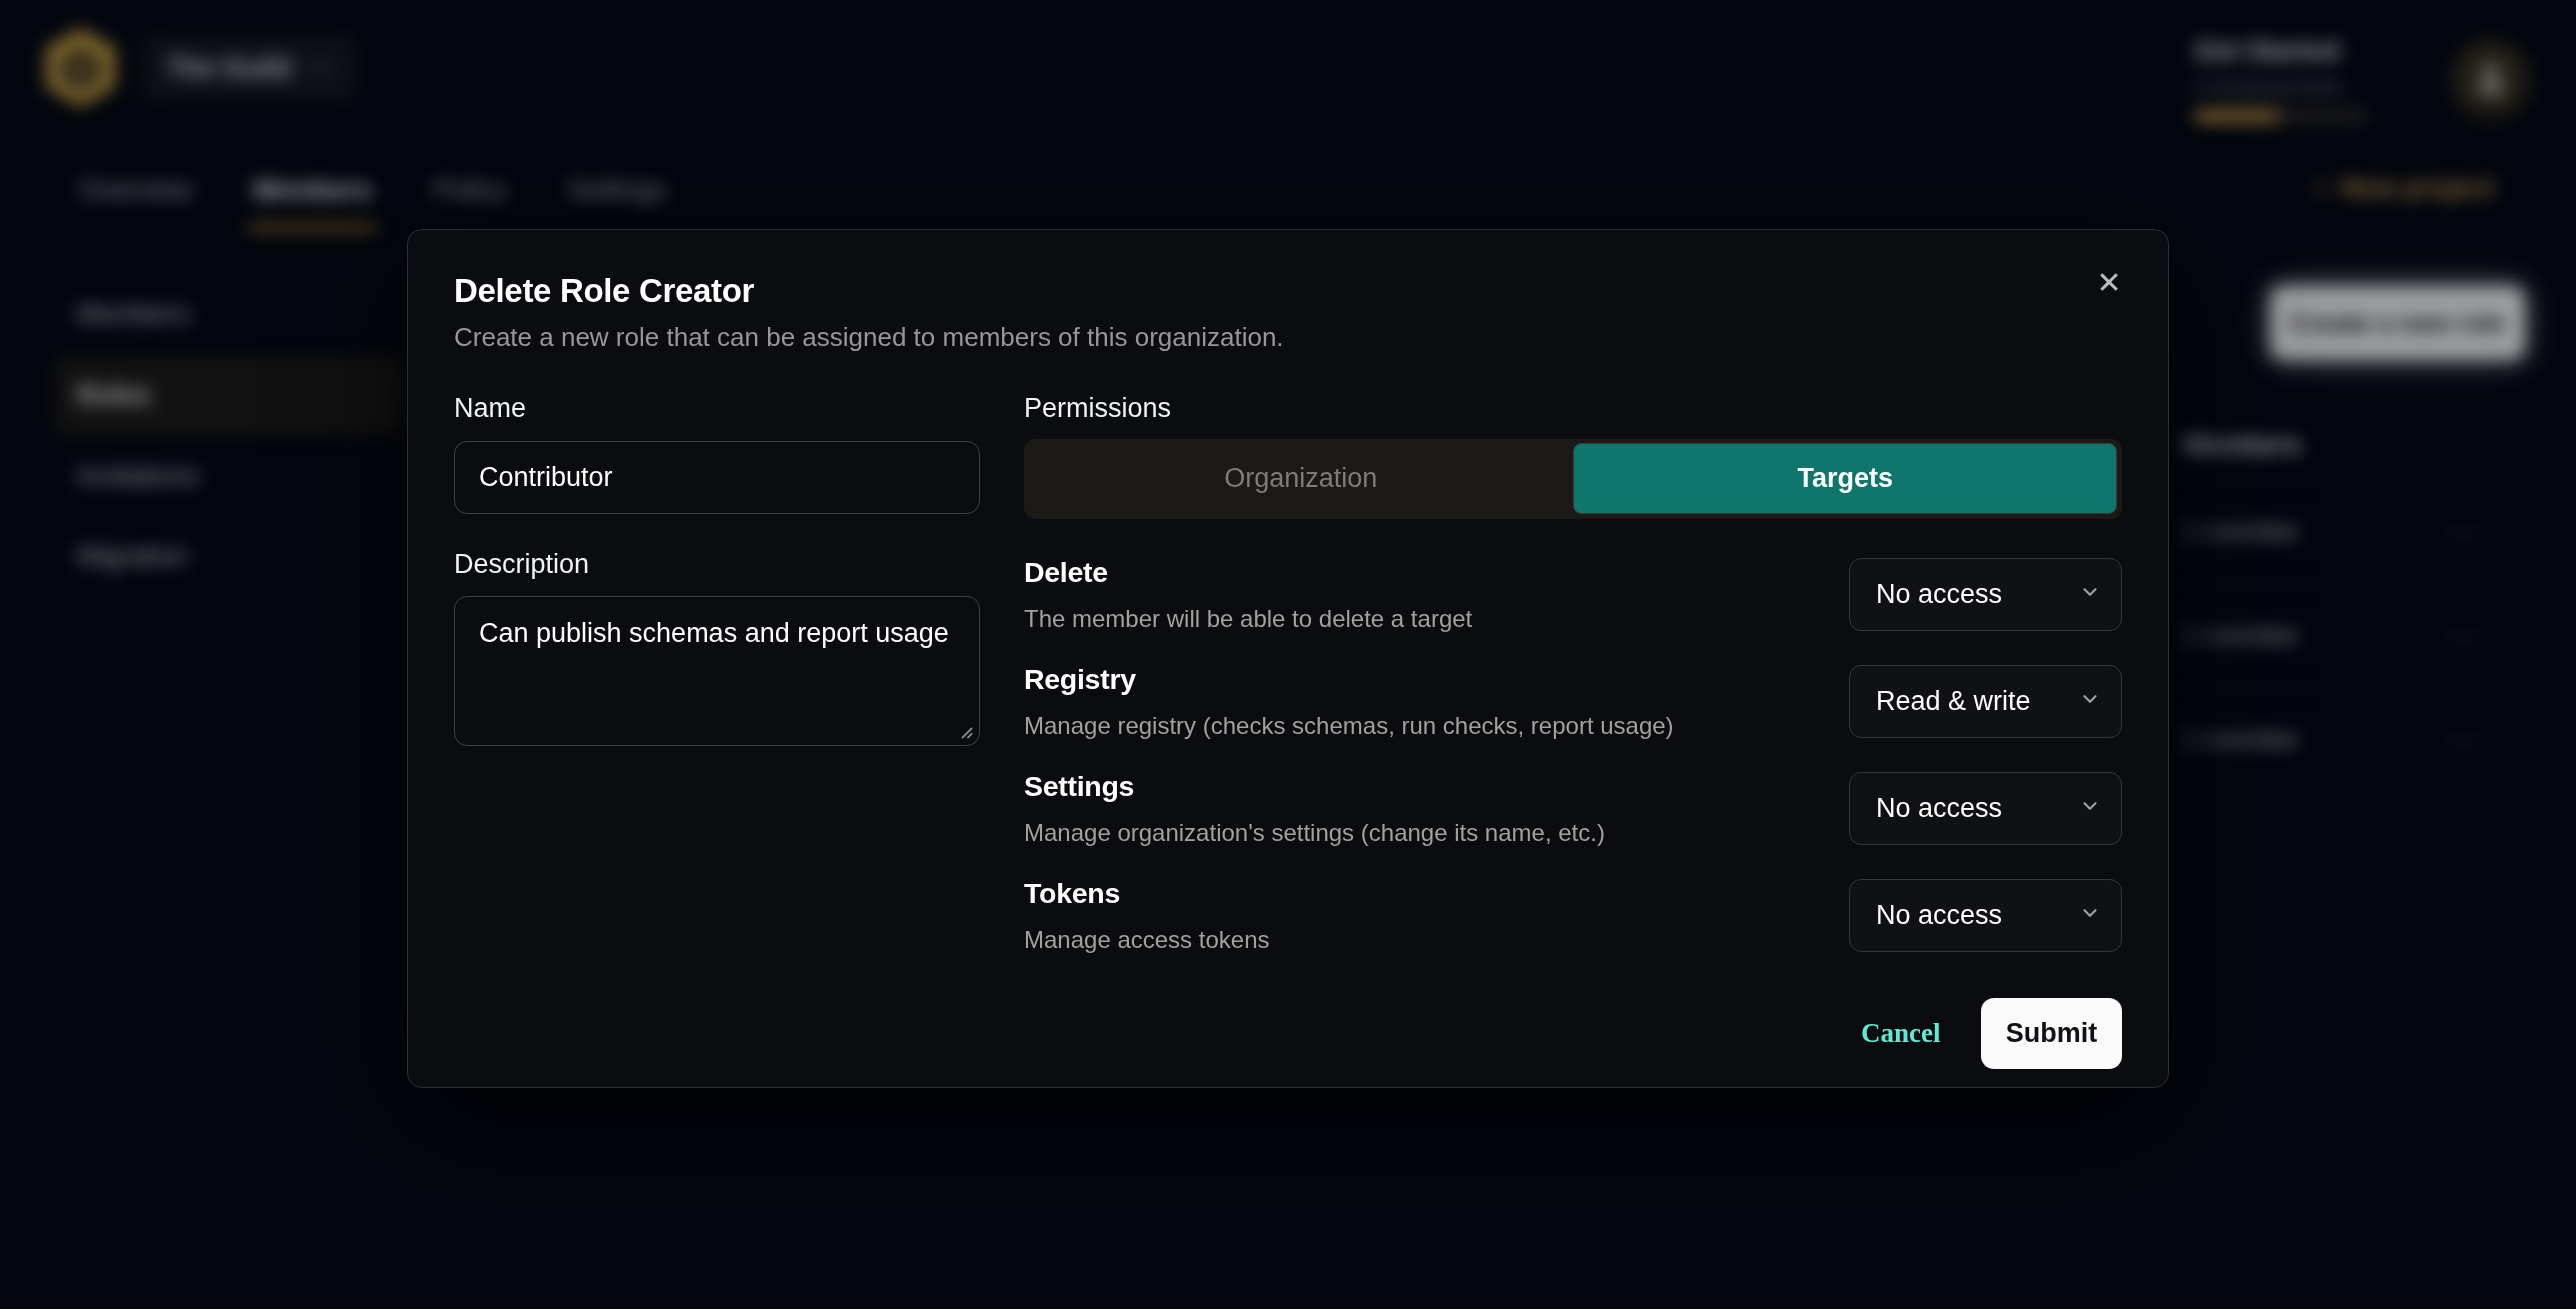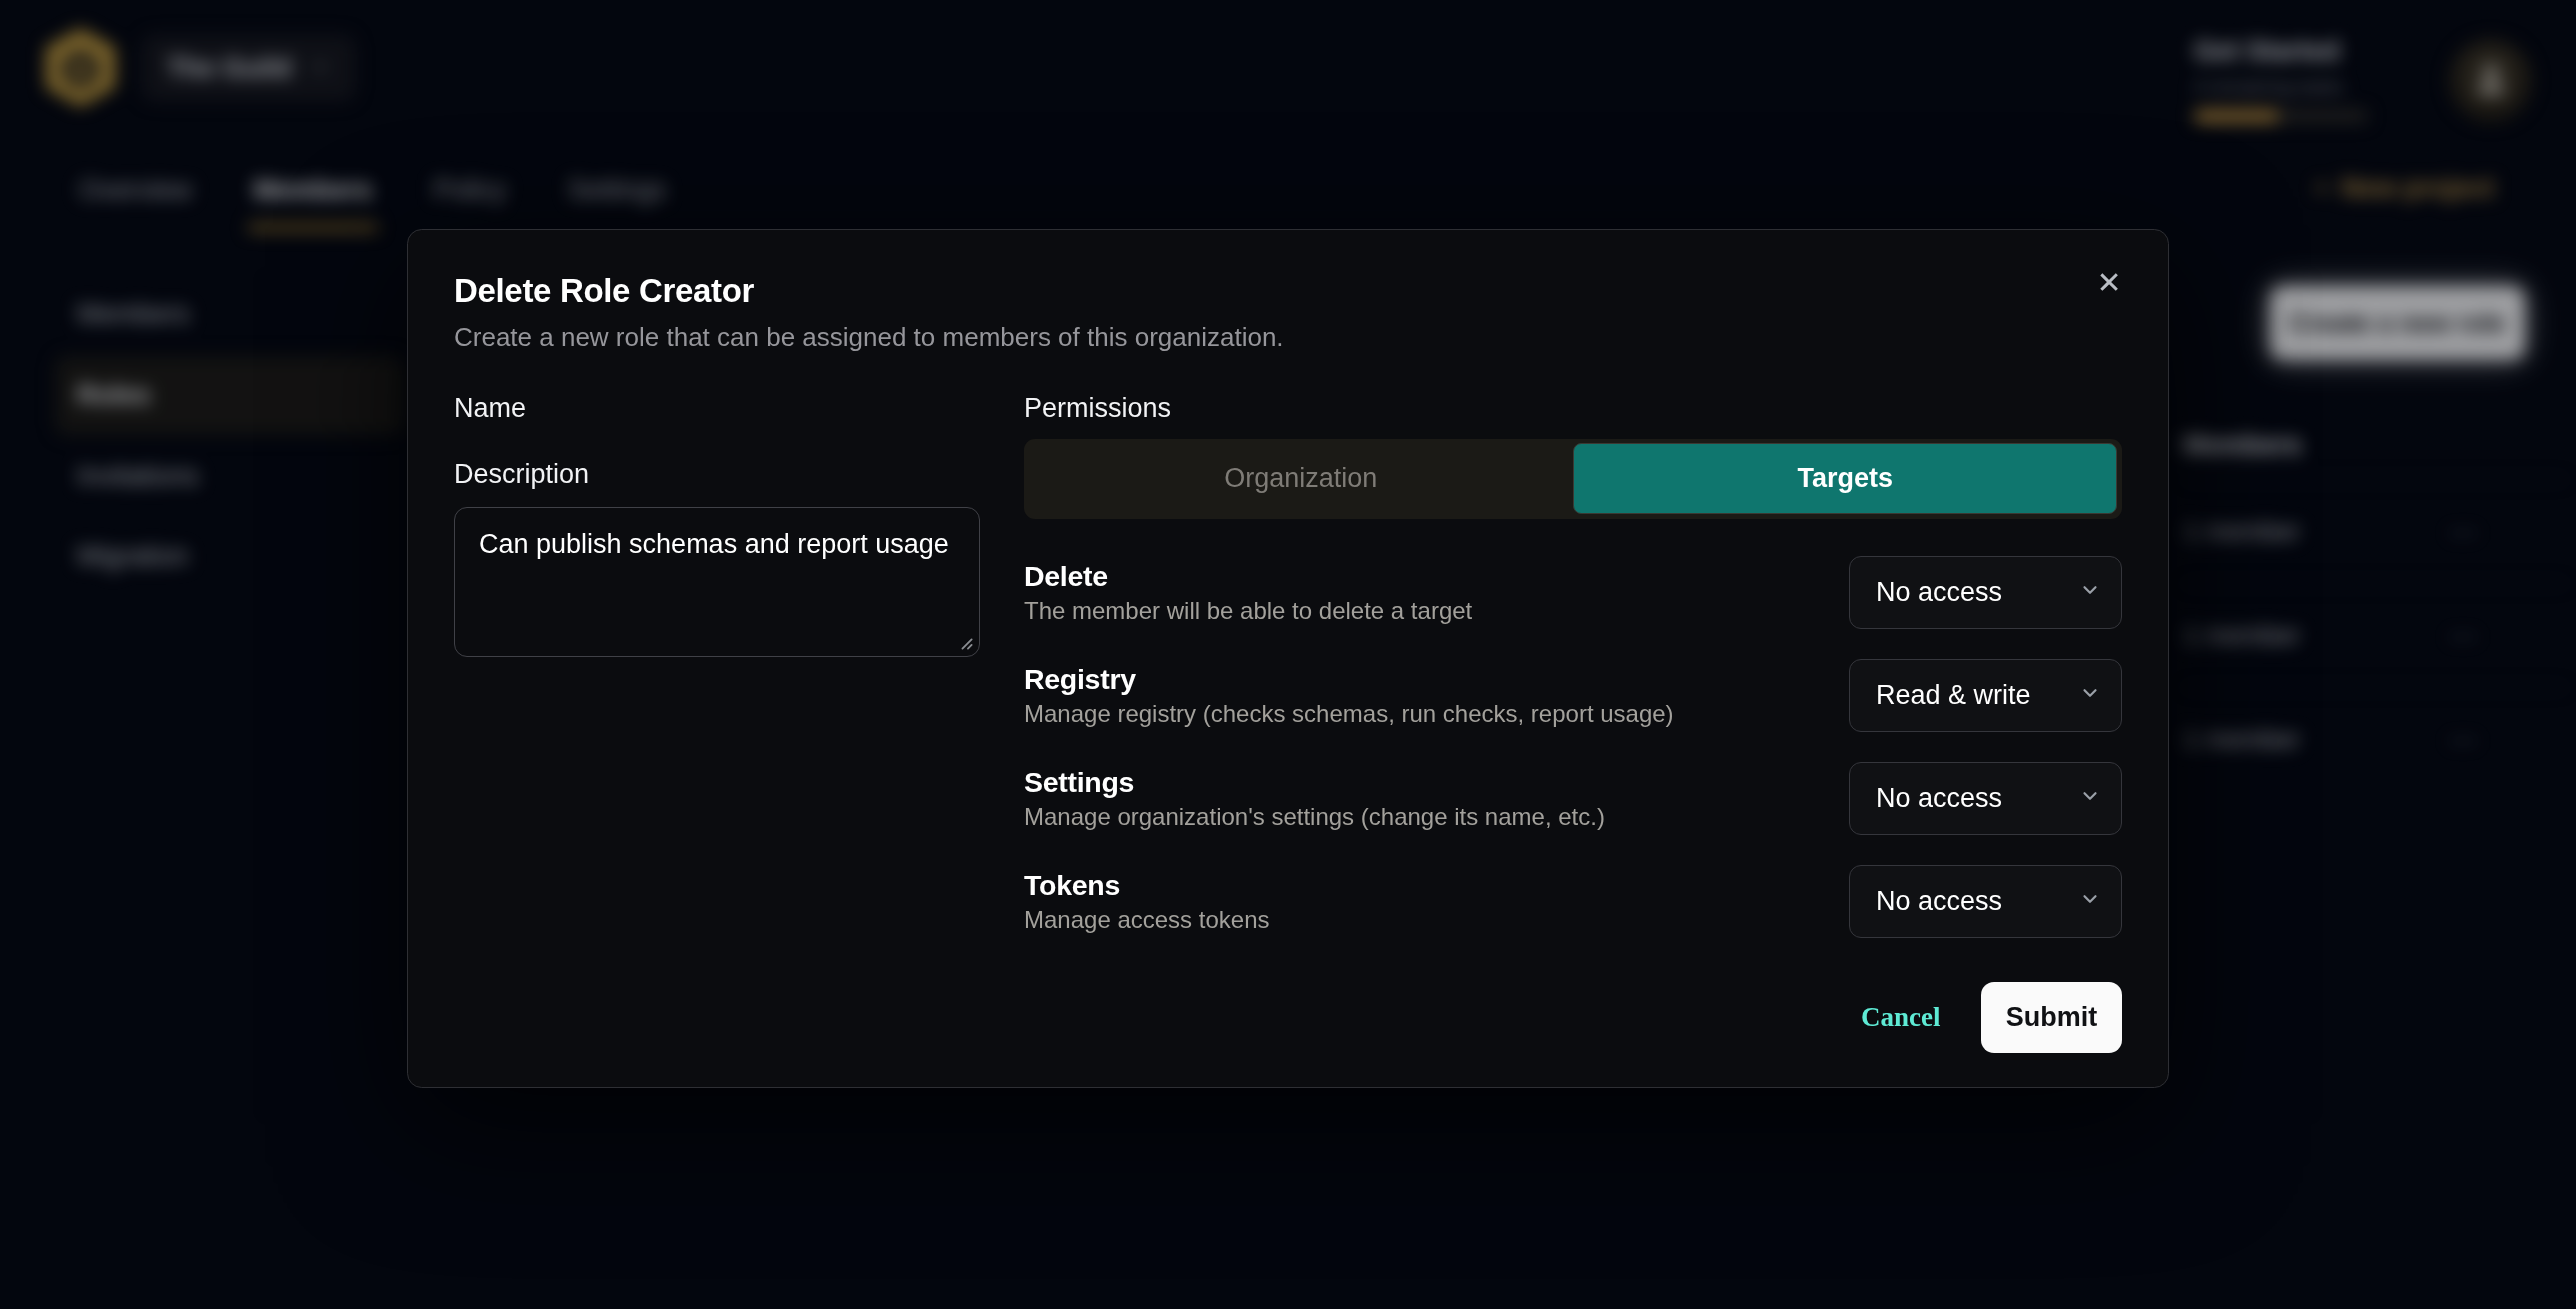--- a/index.html
+++ b/index.html
@@ -109,21 +109,21 @@
   .tseg {
     flex:1; display:flex; align-items:center; justify-content:center;
     font-size:27px; color:#7f7c77; border-radius:8.3px; border:0.9px solid transparent;
     background:none; cursor:pointer; font-family:inherit;
   }
   .tseg.active { background:#0f766e; border-color:#3a3933; color:#ffffff; font-weight:600; }
 
   .perm-rows { margin-top:37px; display:flex; flex-direction:column; gap:30px; }
   .perm-row { display:flex; justify-content:space-between; align-items:center; min-height:73px; }
   .perm-title { font-size:28.5px; font-weight:700; color:#ffffff; letter-spacing:-0.01em; }
-  .perm-desc { margin-top:4px; font-size:24px; color:#a3a19c; }
+  .perm-desc { margin-top:16px; font-size:24px; color:#a3a19c; }
   .select {
     width:273px; height:73px; flex:none; background:#101114; border:0.9px solid #35363c;
     border-radius:12px; display:flex; align-items:center; justify-content:space-between;
     padding:0 20px 0 26px; color:#fff; font-size:27px; cursor:pointer; font-family:inherit;
   }
 
   .modal-footer { margin-top:44px; display:flex; justify-content:flex-end; align-items:center; gap:13px; }
   .btn-cancel {
     height:71px; padding:0 27.5px; background:none; border:none; color:#5eead4;
     font-size:27px; font-weight:600; cursor:pointer; font-family:Liberation Serif, serif;
@@ -218,20 +218,21 @@
 <section class="modal">
   <button class="modal-close">✕</button>
 
   <h1 class="modal-title">Delete Role Creator</h1>
   <p class="modal-subtitle">Create a new role that can be assigned to members of this organization.</p>
 
   <div class="form">
 
     <div class="col-left">
       <div class="field-label">Name</div>
+      <input class="text-input" type="text" value="Contributor" style="">
 
       <div class="field-label desc-label">Description</div>
       <div class="ta-wrap">
         <textarea class="text-area" style="">Can publish schemas and report usage</textarea>
         <span class="ta-grip">
           <svg width="18.4" height="18.4" viewBox="0 0 20 20">
             <path d="M17 7L7 17M17 13l-4 4" stroke="#8a8d92" stroke-width="2" stroke-linecap="round"></path>
           </svg>
         </span>
       </div>

